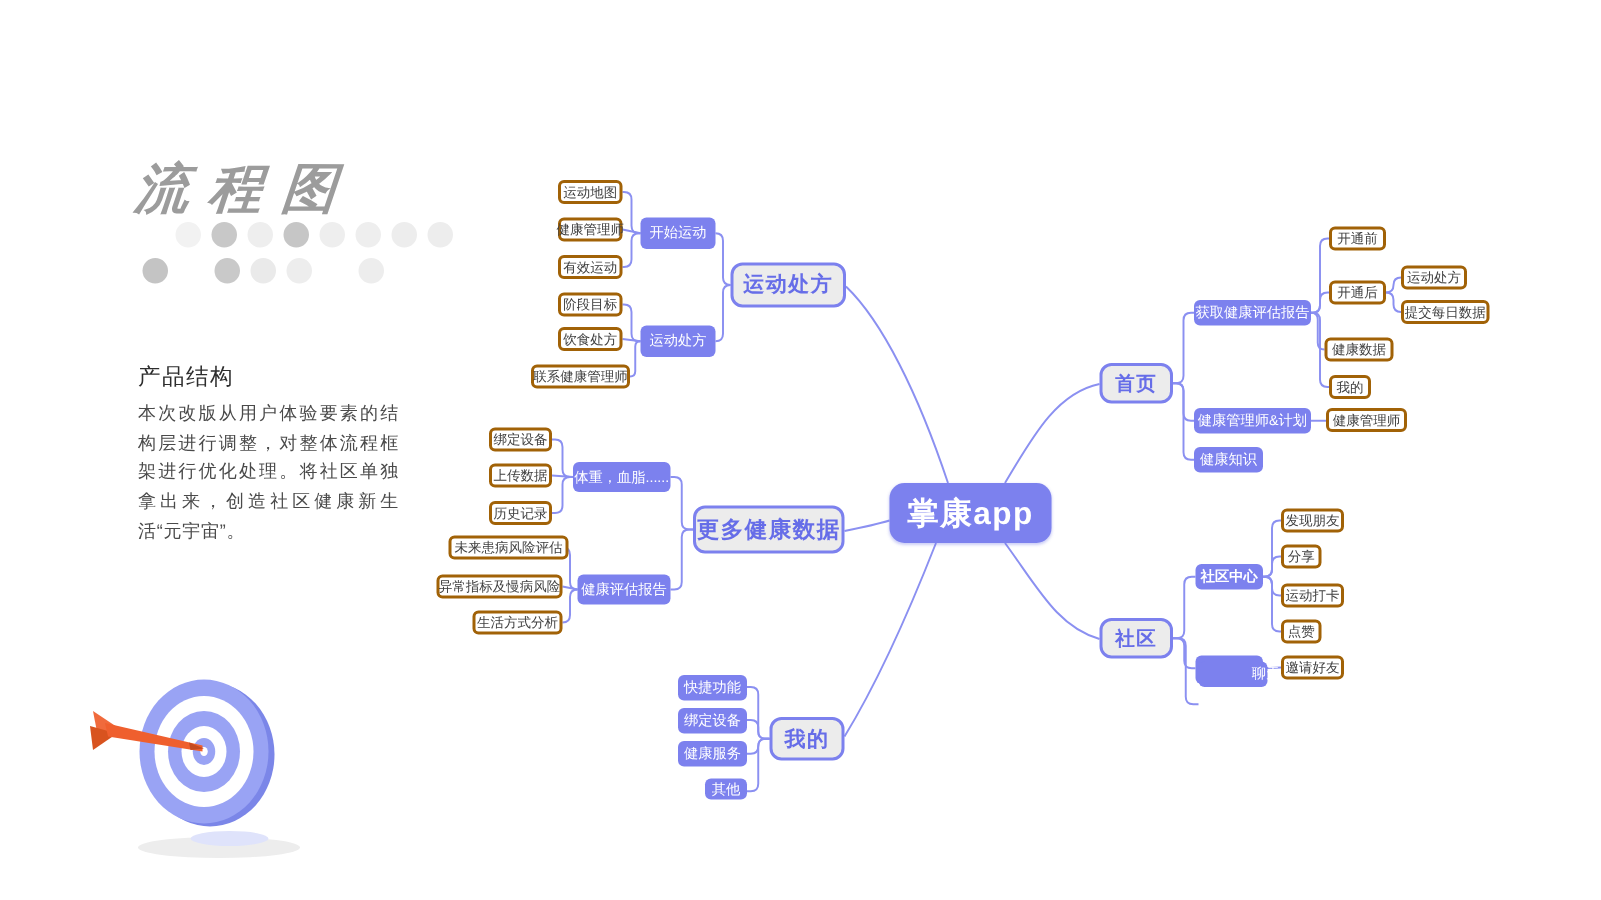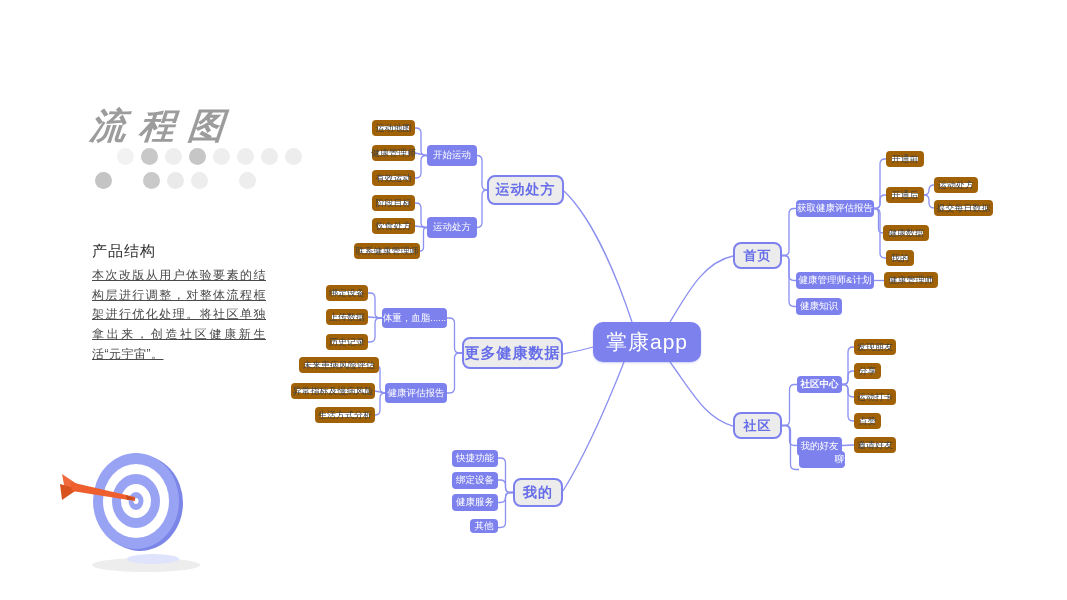--- a/index.html
+++ b/index.html
@@ -18,43 +18,42 @@
   }
   .deco-dot{position:absolute;border-radius:50%;width:17px;height:17px;}
   .section-heading{
     position:absolute;left:92px;top:242px;
     font-size:15px;font-weight:normal;color:#2d2d2d;letter-spacing:1px;
   }
   .section-body{
     position:absolute;left:92px;top:266px;width:174px;
     font-size:12px;line-height:1.64;color:#4a4a4a;letter-spacing:0.5px;
     text-align:justify;
-    text-decoration:underline;
   }
 
   
   .node{
     position:absolute;box-sizing:border-box;
     display:flex;align-items:center;justify-content:center;
     white-space:nowrap;
   }
   .node-root{
-    background:#7c81ee;color:#fff;font-weight:normal;
+    background:#7c81ee;color:#fff;font-weight:bold;
     border-radius:10px;font-size:21px;letter-spacing:1px;
     box-shadow:0 1px 2px rgba(110,115,230,.35);
   }
   .node-big{
     background:#ececec;border:2px solid #7c81ee;color:#666de8;
     font-weight:bold;border-radius:8px;letter-spacing:1px;
   }
   .node-sub{
     background:#7c81ee;color:#fff;border-radius:4px;font-size:9.5px;
   }
   .node-leaf{
-    background:#fff;border:6px solid #a16207;color:#404040;
+    background:#fff;border:2px solid #a16207;color:#404040;
     border-radius:4px;font-size:9px;
   }
 
   #edges{position:absolute;left:0;top:0;pointer-events:none;}
   #edges path{fill:none;stroke:#8b90f1;stroke-width:1.3px;}
 
   .target-illu{position:absolute;left:58px;top:438px;}
 </style>
 </head>
 <body>
@@ -160,21 +159,21 @@
   <div class="node node-sub" style="left:385px;top:383px;width:62px;height:20px;">健康评估报告</div>
   <div class="node node-sub" style="left:452px;top:450px;width:46px;height:17px;">快捷功能</div>
   <div class="node node-sub" style="left:452px;top:472px;width:46px;height:17px;">绑定设备</div>
   <div class="node node-sub" style="left:452px;top:494px;width:46px;height:17px;">健康服务</div>
   <div class="node node-sub" style="left:470px;top:519px;width:28px;height:14px;">其他</div>
   <div class="node node-sub" style="left:796px;top:200px;width:78px;height:17px;">获取健康评估报告</div>
   <div class="node node-sub" style="left:796px;top:272px;width:78px;height:17px;">健康管理师&amp;计划</div>
   <div class="node node-sub" style="left:796px;top:298px;width:46px;height:17px;">健康知识</div>
   <div class="node node-sub" style="left:797px;top:376px;width:45px;height:17px;font-weight:bold;">社区中心</div>
   <div class="node node-sub" style="left:797px;top:437px;width:45px;height:19px;">我的好友</div>
-  <div class="node node-sub" style="left:799px;top:451px;width:46px;height:17px;padding-left:44px;">聊天</div>
+  <div class="node node-sub" style="left:799px;top:441px;width:46px;height:17px;padding-left:44px;">聊天</div>
 
   <div class="node node-leaf" style="left:372px;top:120px;width:43px;height:16px;">运动地图</div>
   <div class="node node-leaf" style="left:372px;top:145px;width:43px;height:16px;">健康管理师</div>
   <div class="node node-leaf" style="left:372px;top:170px;width:43px;height:16px;">有效运动</div>
   <div class="node node-leaf" style="left:372px;top:195px;width:43px;height:16px;">阶段目标</div>
   <div class="node node-leaf" style="left:372px;top:218px;width:43px;height:16px;">饮食处方</div>
   <div class="node node-leaf" style="left:354px;top:243px;width:66px;height:16px;">联系健康管理师</div>
   <div class="node node-leaf" style="left:326px;top:285px;width:42px;height:16px;">绑定设备</div>
   <div class="node node-leaf" style="left:326px;top:309px;width:42px;height:16px;">上传数据</div>
   <div class="node node-leaf" style="left:326px;top:334px;width:42px;height:16px;">历史记录</div>

